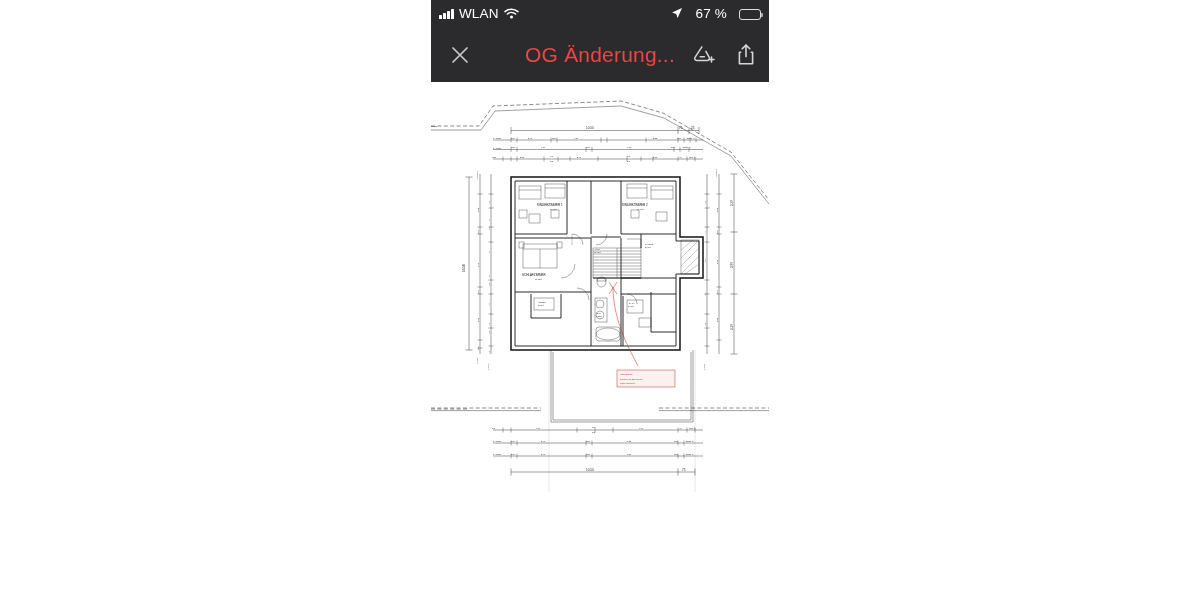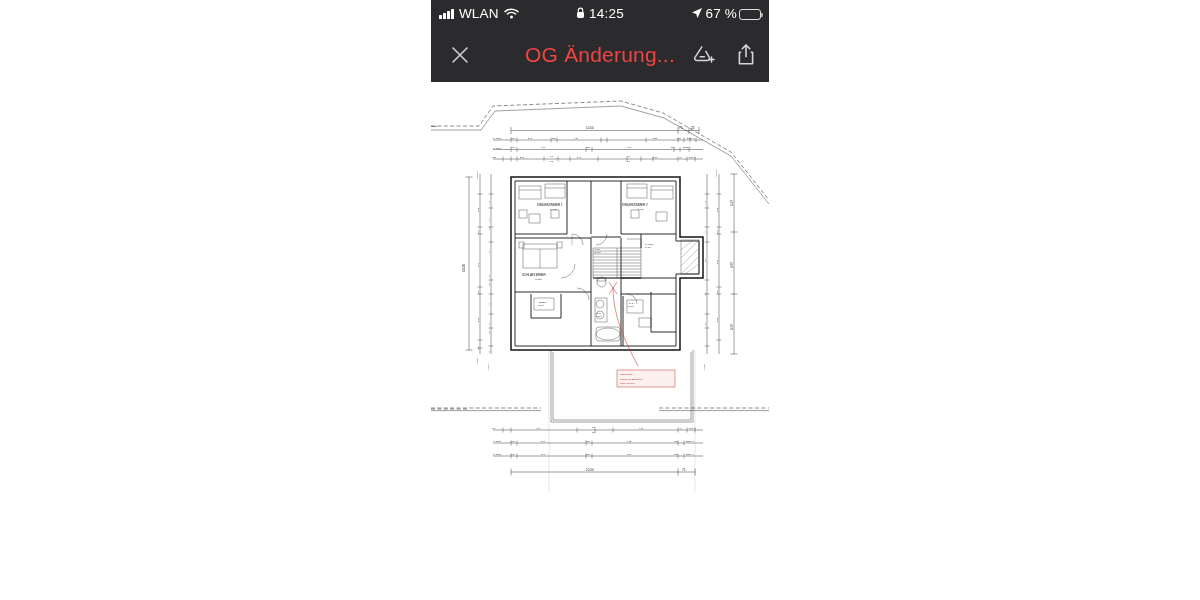--- a/index.html
+++ b/index.html
@@ -17,21 +17,21 @@
   }
 
   
   .statusbar{
     position:relative;height:28px;background:#2b2b2d;color:#fff;
     display:flex;align-items:center;
   }
   .sb-left{position:absolute;left:8px;display:flex;align-items:center;gap:5px;}
   .sb-center{position:absolute;left:0;right:0;display:flex;justify-content:center;
     align-items:center;gap:4px;}
-  .sb-right{position:absolute;right:8px;display:flex;align-items:center;gap:2px;}
+  .sb-right{position:absolute;right:8px;display:flex;align-items:center;gap:12px;}
   .sb-text{font-size:13.5px;letter-spacing:.2px;line-height:1;}
   .bars{display:flex;align-items:flex-end;gap:1.5px;height:10px;}
   .bars i{display:block;width:2.6px;background:#fff;border-radius:.6px;}
   .bars i:nth-child(1){height:4px;}
   .bars i:nth-child(2){height:6px;}
   .bars i:nth-child(3){height:8px;}
   .bars i:nth-child(4){height:10px;}
   .batt{
     width:22px;height:11px;border:1.2px solid rgba(255,255,255,.85);
     border-radius:3px;position:relative;box-sizing:border-box;padding:1.2px;
@@ -98,29 +98,20 @@
         <span class="sb-text">WLAN</span>
         <span>
           <svg width="15" height="11" viewBox="0 0 15 11">
             <path d="M1 3.6a10 10 0 0 1 13 0" stroke="#fff" stroke-width="1.5" fill="none" stroke-linecap="round"></path>
             <path d="M3.4 6a6.4 6.4 0 0 1 8.2 0" stroke="#fff" stroke-width="1.5" fill="none" stroke-linecap="round"></path>
             <circle cx="7.5" cy="9" r="1.5" fill="#fff"></circle>
           </svg>
         </span>
       </div>
 
-      <div class="sb-center">
-        <span>
-          <svg width="9" height="12" viewBox="0 0 9 12">
-            <path d="M2.3 5V3.3a2.2 2.2 0 0 1 4.4 0V5" stroke="#fff" stroke-width="1.1" fill="none"></path>
-            <rect x="1" y="5" width="7" height="6" rx="1.4" fill="#fff"></rect>
-          </svg>
-        </span>
-        <span class="sb-text">14:25</span>
-      </div>
 
       <div class="sb-right">
         <span>
           <svg width="12" height="12" viewBox="0 0 12 12">
             <path d="M11 1 1 5.6l4.2 1.3L6.6 11z" fill="#fff"></path>
           </svg>
         </span>
         <span class="sb-text">67 %</span>
         <span class="batt">
           <span class="fill" id="batt-fill" style="width: 67%;"></span>

